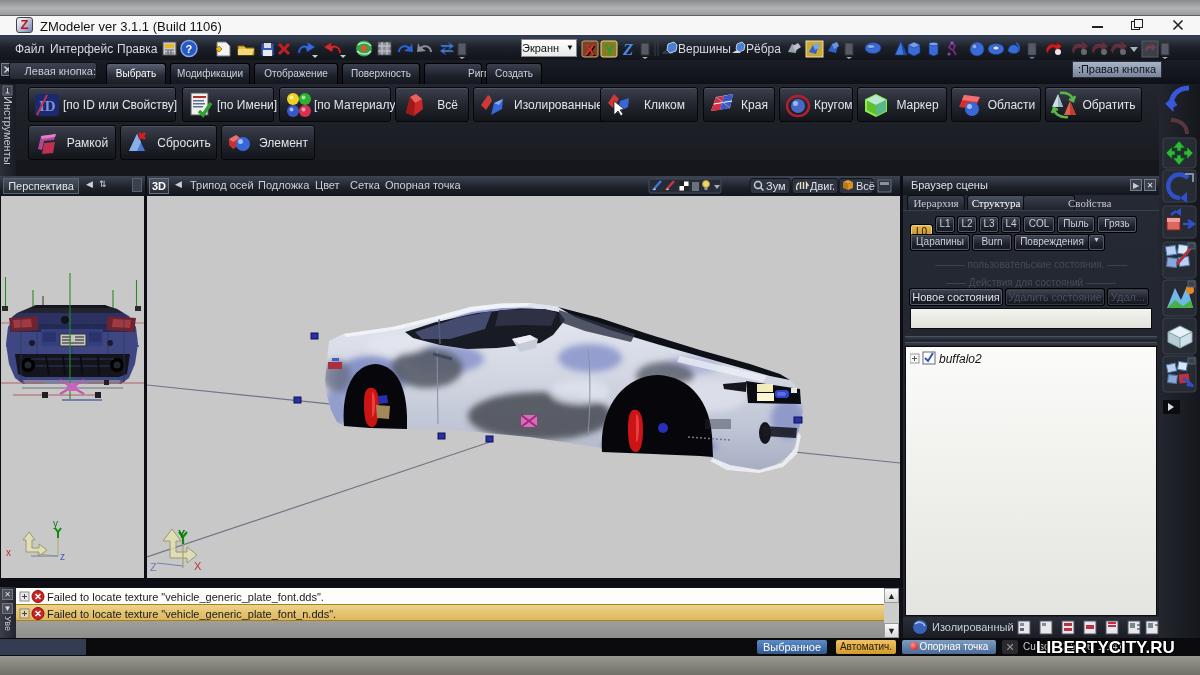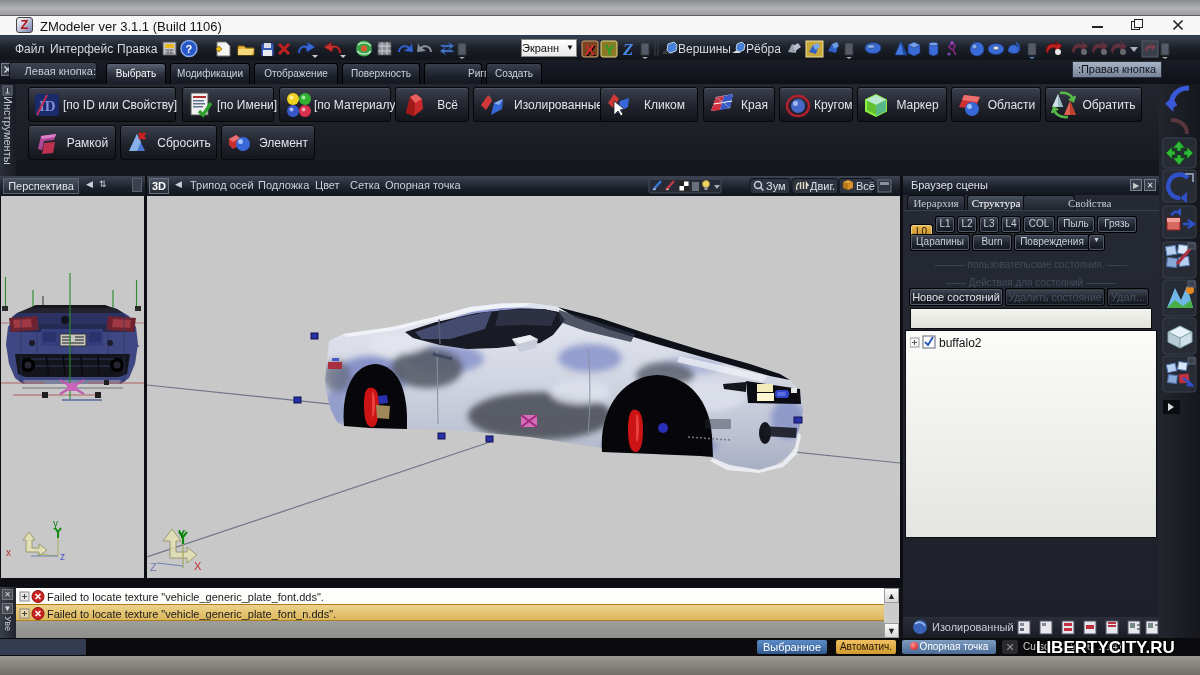--- a/index.html
+++ b/index.html
@@ -542,27 +542,27 @@
   <div class="pbtn" style="left:99px;top:41px;width:18px;">L4</div>
   <div class="pbtn" style="left:121px;top:41px;width:30px;">COL</div>
   <div class="pbtn" style="left:155px;top:41px;width:36px;">Пыль</div>
   <div class="pbtn" style="left:195px;top:41px;width:38px;">Грязь</div>
   <div class="pbtn" style="left:8px;top:59px;width:58px;">Царапины</div>
   <div class="pbtn" style="left:70px;top:59px;width:38px;">Burn</div>
   <div class="pbtn" style="left:112px;top:59px;width:74px;">Повреждения</div>
   <div class="pbtn" style="left:186px;top:59px;width:15px;font-size:7px;">▼</div>
   <div class="faint" style="top:83px;">——— пользовательские состояния. ——</div>
   <div class="faint" style="top:101px;">—— Действия для состояний ———</div>
-  <div class="pbtn" style="left:7px;top:113px;width:92px;height:16px;font-size:11px;line-height:14px;color:#dfe3ea;">Новое состояний</div>
+  <div class="pbtn" style="left:7px;top:113px;width:92px;height:16px;font-size:11px;line-height:14px;color:#dfe3ea;">Новое состояния</div>
   <div class="pbtn dis" style="left:103px;top:113px;width:98px;height:16px;font-size:10.5px;line-height:14px;white-space:nowrap;">Удалить состояние</div>
   <div class="pbtn dis" style="left:205px;top:113px;width:40px;height:16px;font-size:11px;line-height:14px;">Удал...</div>
   <div class="abs" style="left:7px;top:132px;width:242px;height:21px;background:linear-gradient(#f4f4f0,#e2e2da);border:1px solid #0a0c10;"></div>
   <div class="abs" style="left:2px;top:160px;width:252px;height:3px;background:#30353f;border-top:1px solid #4a5160;"></div>
   <div class="abs" style="left:2px;top:166px;width:252px;height:3px;background:#30353f;border-top:1px solid #4a5160;"></div>
-  <div class="abs" style="left:2px;top:154px;width:252px;height:208px;background:linear-gradient(#fbfbf9,#e4e4e0);border:1px solid #0a0c10;">
+  <div class="abs" style="left:2px;top:170px;width:252px;height:270px;background:linear-gradient(#fbfbf9,#e4e4e0);border:1px solid #0a0c10;font-style:italic;">
     <svg width="100" height="20" style="position:absolute;left:4px;top:4px;">
           <rect x="0" y="3" width="9" height="9" fill="#f8f8f8" stroke="#999"></rect>
           <path d="M2 7.5 H7 M4.5 5 V10" stroke="#555"></path>
           <rect x="13" y="1" width="12" height="12" fill="#fff" stroke="#667"></rect>
           <path d="M15 7 L18 10 L23 2" stroke="#2858b8" stroke-width="2" fill="none"></path>
           <text x="29" y="11.5" font-size="12" fill="#111" font-family="Liberation Sans">buffalo2</text>
         </svg>
   </div>
   <div class="abs" style="left:0;top:441px;width:256px;height:21px;background:linear-gradient(#2a2e38,#1a1d24);">
     <svg width="256" height="21">

